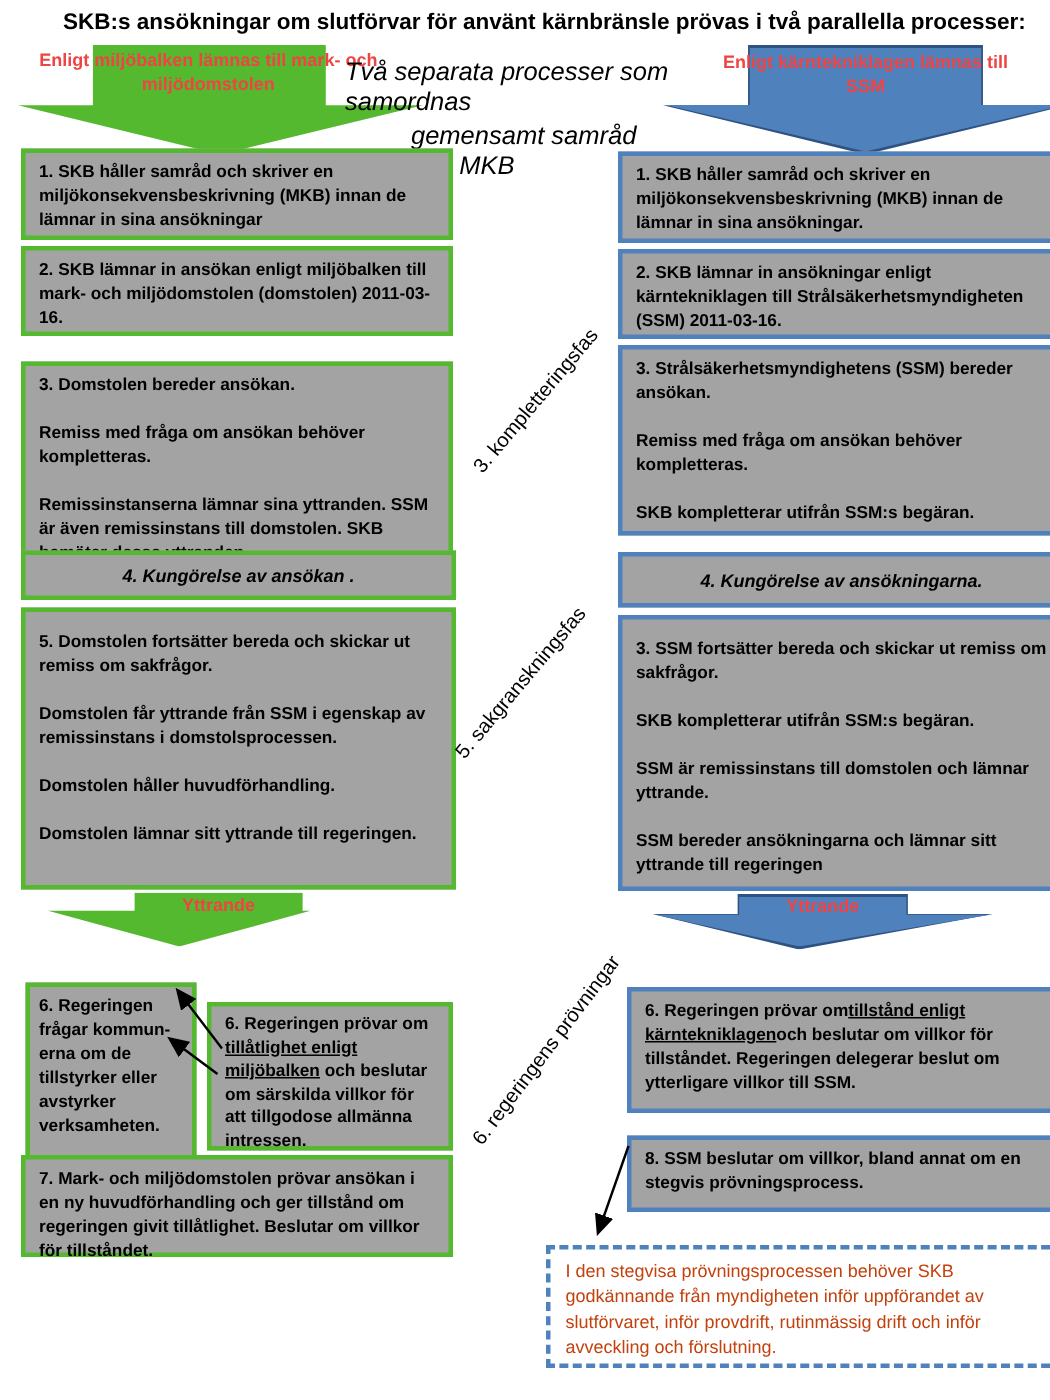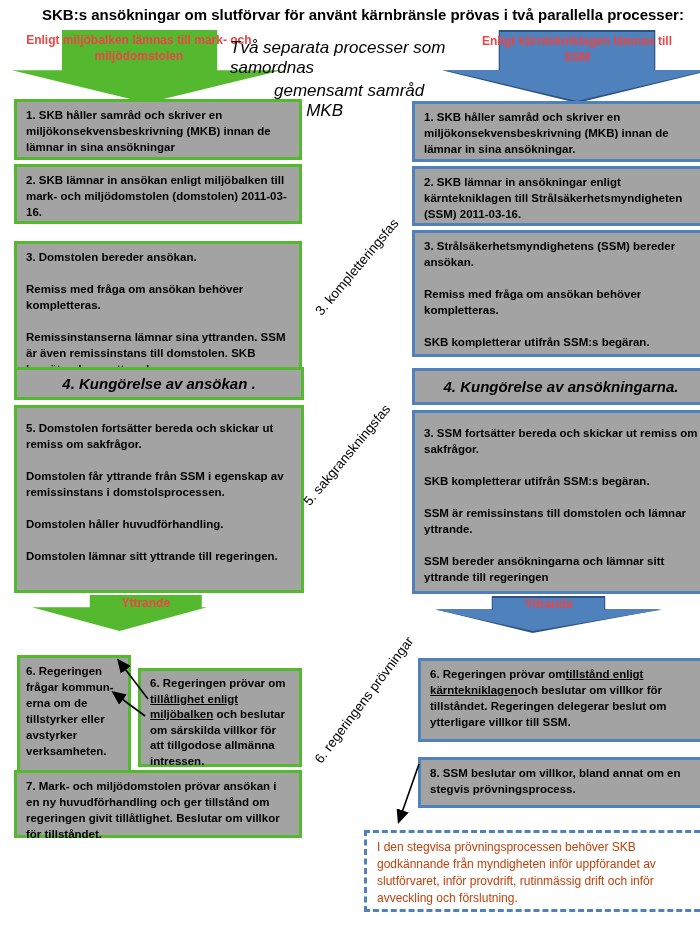--- a/index.html
+++ b/index.html
@@ -19,21 +19,21 @@
   
   .gbox,.bbox{
     position:absolute;box-sizing:border-box;background:#a3a3a3;
     font-size:11.5px;font-weight:bold;line-height:16px;
     padding:5px 9px;white-space:pre-line;color:#000;
   }
   .gbox{border:3px solid var(--green);}
   .bbox{border:3px solid var(--blue);}
   .hdrbox{
     display:flex;align-items:center;justify-content:center;text-align:center;
-    font-style:italic;font-size:15px;padding:2px 6px;
+    font-style:italic;font-size:12px;padding:2px 6px;
   }
   .dashedbox{
     position:absolute;box-sizing:border-box;background:#fff;
     border:3px dashed var(--blue);
     font-size:12px;font-weight:normal;line-height:17px;
     padding:6px 10px;color:#c2410c;
   }
   
   .barrow{position:absolute;}
   .barrow .fill{position:absolute;inset:0;}

